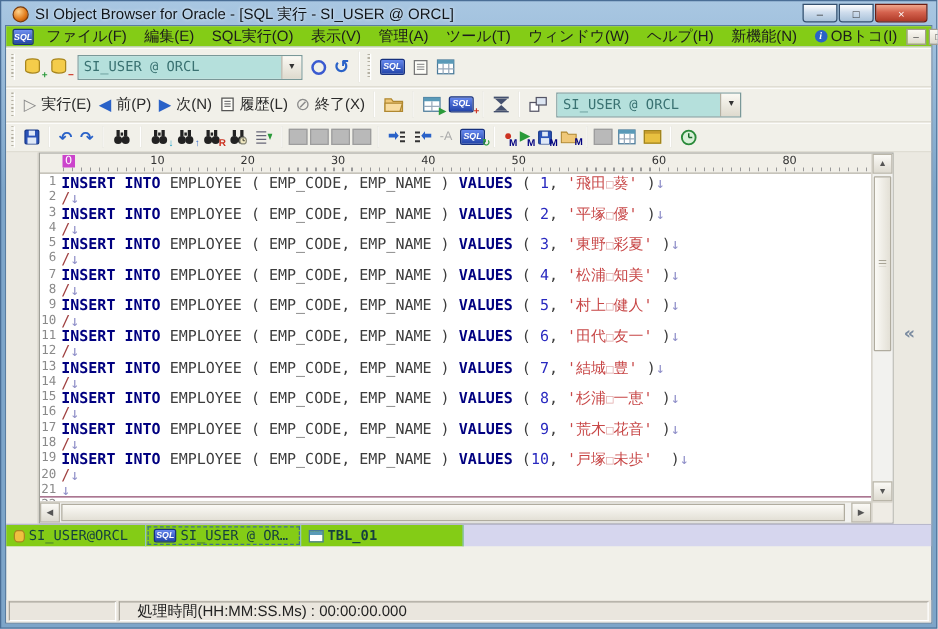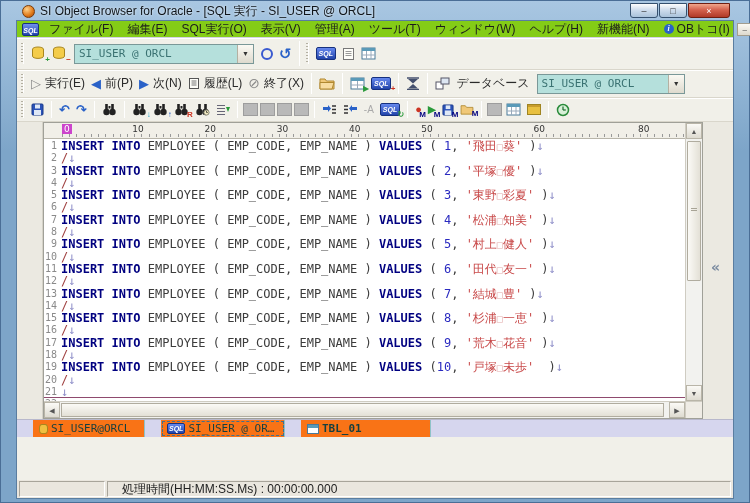--- a/index.html
+++ b/index.html
@@ -1,20 +1,20 @@
 <!DOCTYPE html>
 <html><head>
 <meta charset="utf-8">
 <style>
   * { margin:0; padding:0; box-sizing:border-box; }
   html,body { background:#cfd8e4; font-family:"Liberation Sans","DejaVu Sans",sans-serif; }
 
   .window { position:relative; width:750px; height:503px;
     background:linear-gradient(180deg,#a9c7e2,#7da5c9 30%,#7da5c9);
-    box-shadow:0 0 0 1px #4a6e96 inset; padding:0 16px 4px; }
+    box-shadow:0 0 0 1px #4a6e96 inset; padding:0 4px 4px; }
 
   
   .titlebar { height:20px; display:flex; align-items:center; gap:5px; padding:2px 4px 0 6px; }
   .appicon { width:13px; height:13px; border-radius:50%; flex:none;
     background:radial-gradient(circle at 35% 30%, #ffd28a, #e07818 60%, #9c4608);
     border:1px solid #7a3a08; }
   .title { font-size:12px; color:#10151a; white-space:nowrap; overflow:hidden; flex:1;
     text-shadow:0 0 3px rgba(255,255,255,.8); }
   .wbtns { display:flex; gap:1px; margin-top:-2px; }
   .wbtn { width:28px; height:15px; font-size:9px; line-height:14px; text-align:center;
@@ -114,23 +114,23 @@
   .hscroll { grid-area:3/1; display:flex; background:#f2f2ef; border-top:1px solid #cfccc2; }
   .harrow { width:16px; height:100%; background:linear-gradient(180deg,#fbfaf6,#dedbd1);
     border:1px solid #b9b5a8; font-size:7px; color:#555; text-align:center; line-height:15px; flex:none; cursor:pointer; }
   .htrack { flex:1; position:relative; }
   .hthumb { position:absolute; top:1px; bottom:1px; left:1px; width:99%;
     background:linear-gradient(180deg,#fbfaf6,#e3e0d6); border:1px solid #b0ac9f; }
   .corner { grid-area:3/2; background:#efece5; border-top:1px solid #cfccc2; border-left:1px solid #cfccc2; }
 
   
   .tabs { height:18px; background:#d6d6ee; display:flex; border-top:1px solid #b8b8cc; }
-  .tab { display:flex; align-items:center; gap:3px; padding:0 6px; background:#f97316;
+  .tab { display:flex; align-items:center; gap:3px; padding:0 6px; background:#84cc16;
     border-right:1px solid #8fc2c8; font:11px "DejaVu Sans Mono",monospace; color:#153f3f;
-    white-space:nowrap; overflow:hidden; cursor:pointer;margin-left:16px; }
+    white-space:nowrap; overflow:hidden; cursor:pointer; }
   .tab.active { outline:1px dashed #40708e; outline-offset:-2px; }
   .ti { flex:none; display:inline-block; }
   .ti-session { width:9px; height:10px; background:#f0c040; border:1px solid #a8861e; border-radius:3px/4px; }
   .ti-sql { padding:0 1px; font:bold italic 7px/9px "Liberation Sans",sans-serif; color:#fff;
     background:linear-gradient(180deg,#6688ee,#2244aa); border:1px solid #16307e; border-radius:2px; }
   .ti-table { width:12px; height:10px; border:1px solid #4a7a9a;
     background:linear-gradient(180deg,#5a9ab8 0 3px,#fff 3px),
       repeating-linear-gradient(90deg,transparent 0 3px,#9ab 3px 4px); }
 
   
@@ -324,23 +324,20 @@
         </span>
       </span>
       <span class="tsep"></span>
       <span class="tbtn">
         <span>
           <svg width="15" height="13" viewBox="0 0 15 13">
               <rect x="1" y="5" width="7" height="7" fill="#fff" stroke="#556"></rect>
               <rect x="6" y="1" width="8" height="6" fill="#dde6f2" stroke="#556"></rect>
             </svg>
         </span>
-      </span>
-      <span class="tbtn" style="cursor:default">
-        <span>データベース</span>
       </span>
       <div class="combo c2">
         <span class="combo-val">SI_USER @ ORCL</span>
         <span class="combo-btn">▼</span>
       </div>
     </div>
 
     <div class="toolbar tb3">
       <span class="grip"></span>
       <span class="tbtn">

